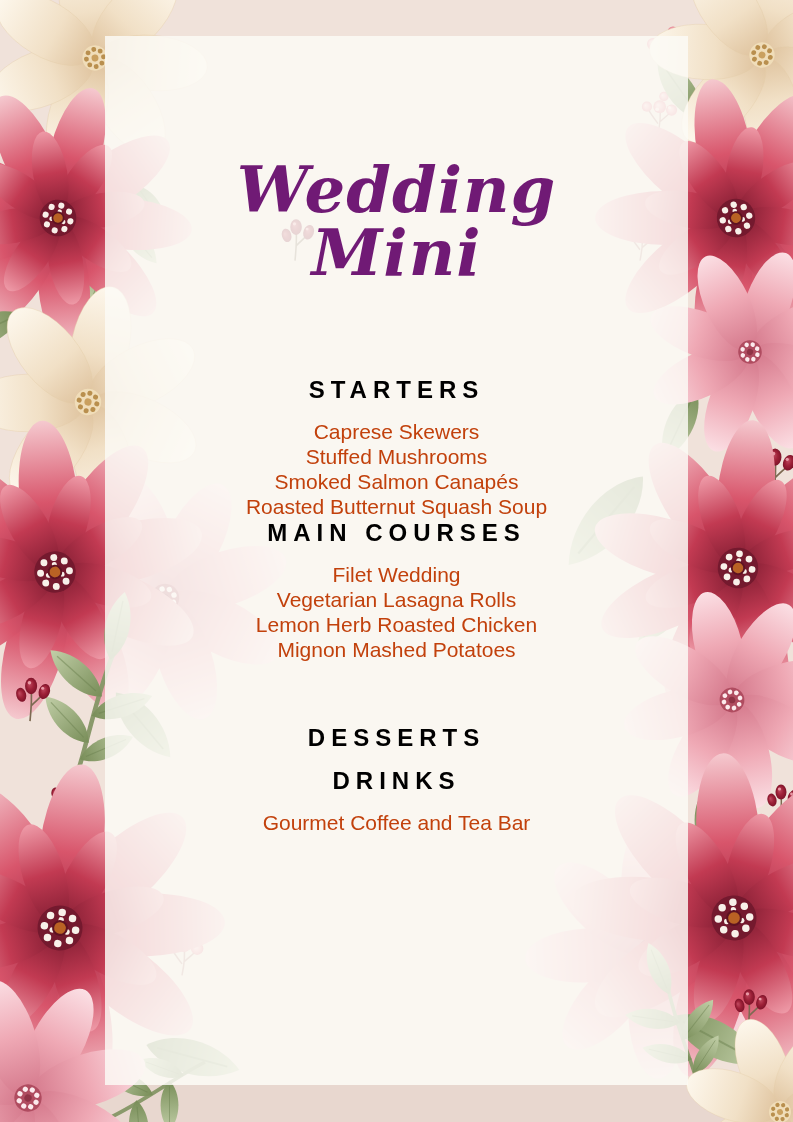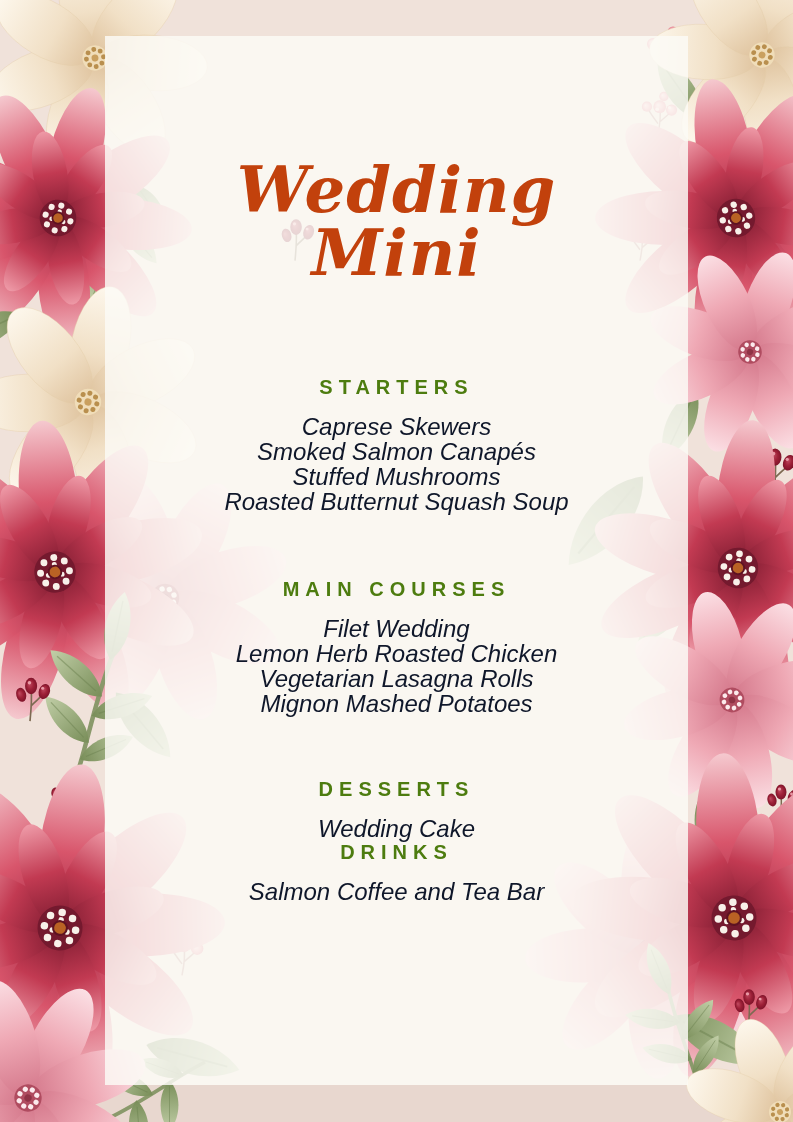--- a/index.html
+++ b/index.html
@@ -13,33 +13,33 @@
   .panel {
     position:absolute; left:105px; top:36px; width:583px; height:1049px;
     background:rgba(252,250,245,0.84);
   }
   .content {
     position:absolute; left:0; top:0; width:100%; padding-top:80px;
     text-align:center; box-sizing:border-box;
   }
   .title {
     font-family:"DejaVu Serif", serif; font-style:italic; font-weight:600;
-    font-size:64px; line-height:0.98; color:#c2410c; letter-spacing:1px;
+    font-size:64px; line-height:0.98; color:#701a75; letter-spacing:1px;
   }
   .title .line { display:block; }
   .section-heading {
-    font-size:20px; font-weight:700; letter-spacing:6px; color:#4d7c0f;
+    font-size:24px; font-weight:700; letter-spacing:6px; color:#000000;
     text-transform:uppercase;
   }
   .items { margin-top:15px; }
   .item {
-    font-style:italic; font-size:24px; line-height:25px; color:#0f172a;
+    font-size:21px; line-height:25px; color:#c2410c;
   }
   .s1 { margin-top:92px; }
-  .s2 { margin-top:64px; }
+  .s2 { }
   .s3 { margin-top:62px; }
   .s4 { }
 </style>
 </head>
 <body>
 
 <div class="stage">
 
   <svg class="floral" viewBox="0 0 793 1122" aria-hidden="true">
     <defs>
@@ -262,45 +262,44 @@
 
       <h1 class="title">
         <span class="line">Wedding</span>
         <span class="line">Mini</span>
       </h1>
 
       <div class="section s1">
         <div class="section-heading">STARTERS</div>
         <div class="items">
           <div class="item">Caprese Skewers</div>
+          <div class="item">Stuffed Mushrooms</div>
           <div class="item">Smoked Salmon Canapés</div>
-          <div class="item">Stuffed Mushrooms</div>
           <div class="item">Roasted Butternut Squash Soup</div>
         </div>
       </div>
 
       <div class="section s2">
         <div class="section-heading">MAIN COURSES</div>
         <div class="items">
           <div class="item">Filet Wedding</div>
+          <div class="item">Vegetarian Lasagna Rolls</div>
           <div class="item">Lemon Herb Roasted Chicken</div>
-          <div class="item">Vegetarian Lasagna Rolls</div>
           <div class="item">Mignon Mashed Potatoes</div>
         </div>
       </div>
 
       <div class="section s3">
         <div class="section-heading">DESSERTS</div>
         <div class="items">
-          <div class="item">Wedding Cake</div>
         </div>
       </div>
 
       <div class="section s4">
         <div class="section-heading">DRINKS</div>
         <div class="items">
-          <div class="item">Salmon Coffee and Tea Bar</div>
+          <div class="item">Gourmet Coffee and Tea Bar</div>
         </div>
       </div>
 
     </div>
   </div>
 </div>
 
 </body></html>

